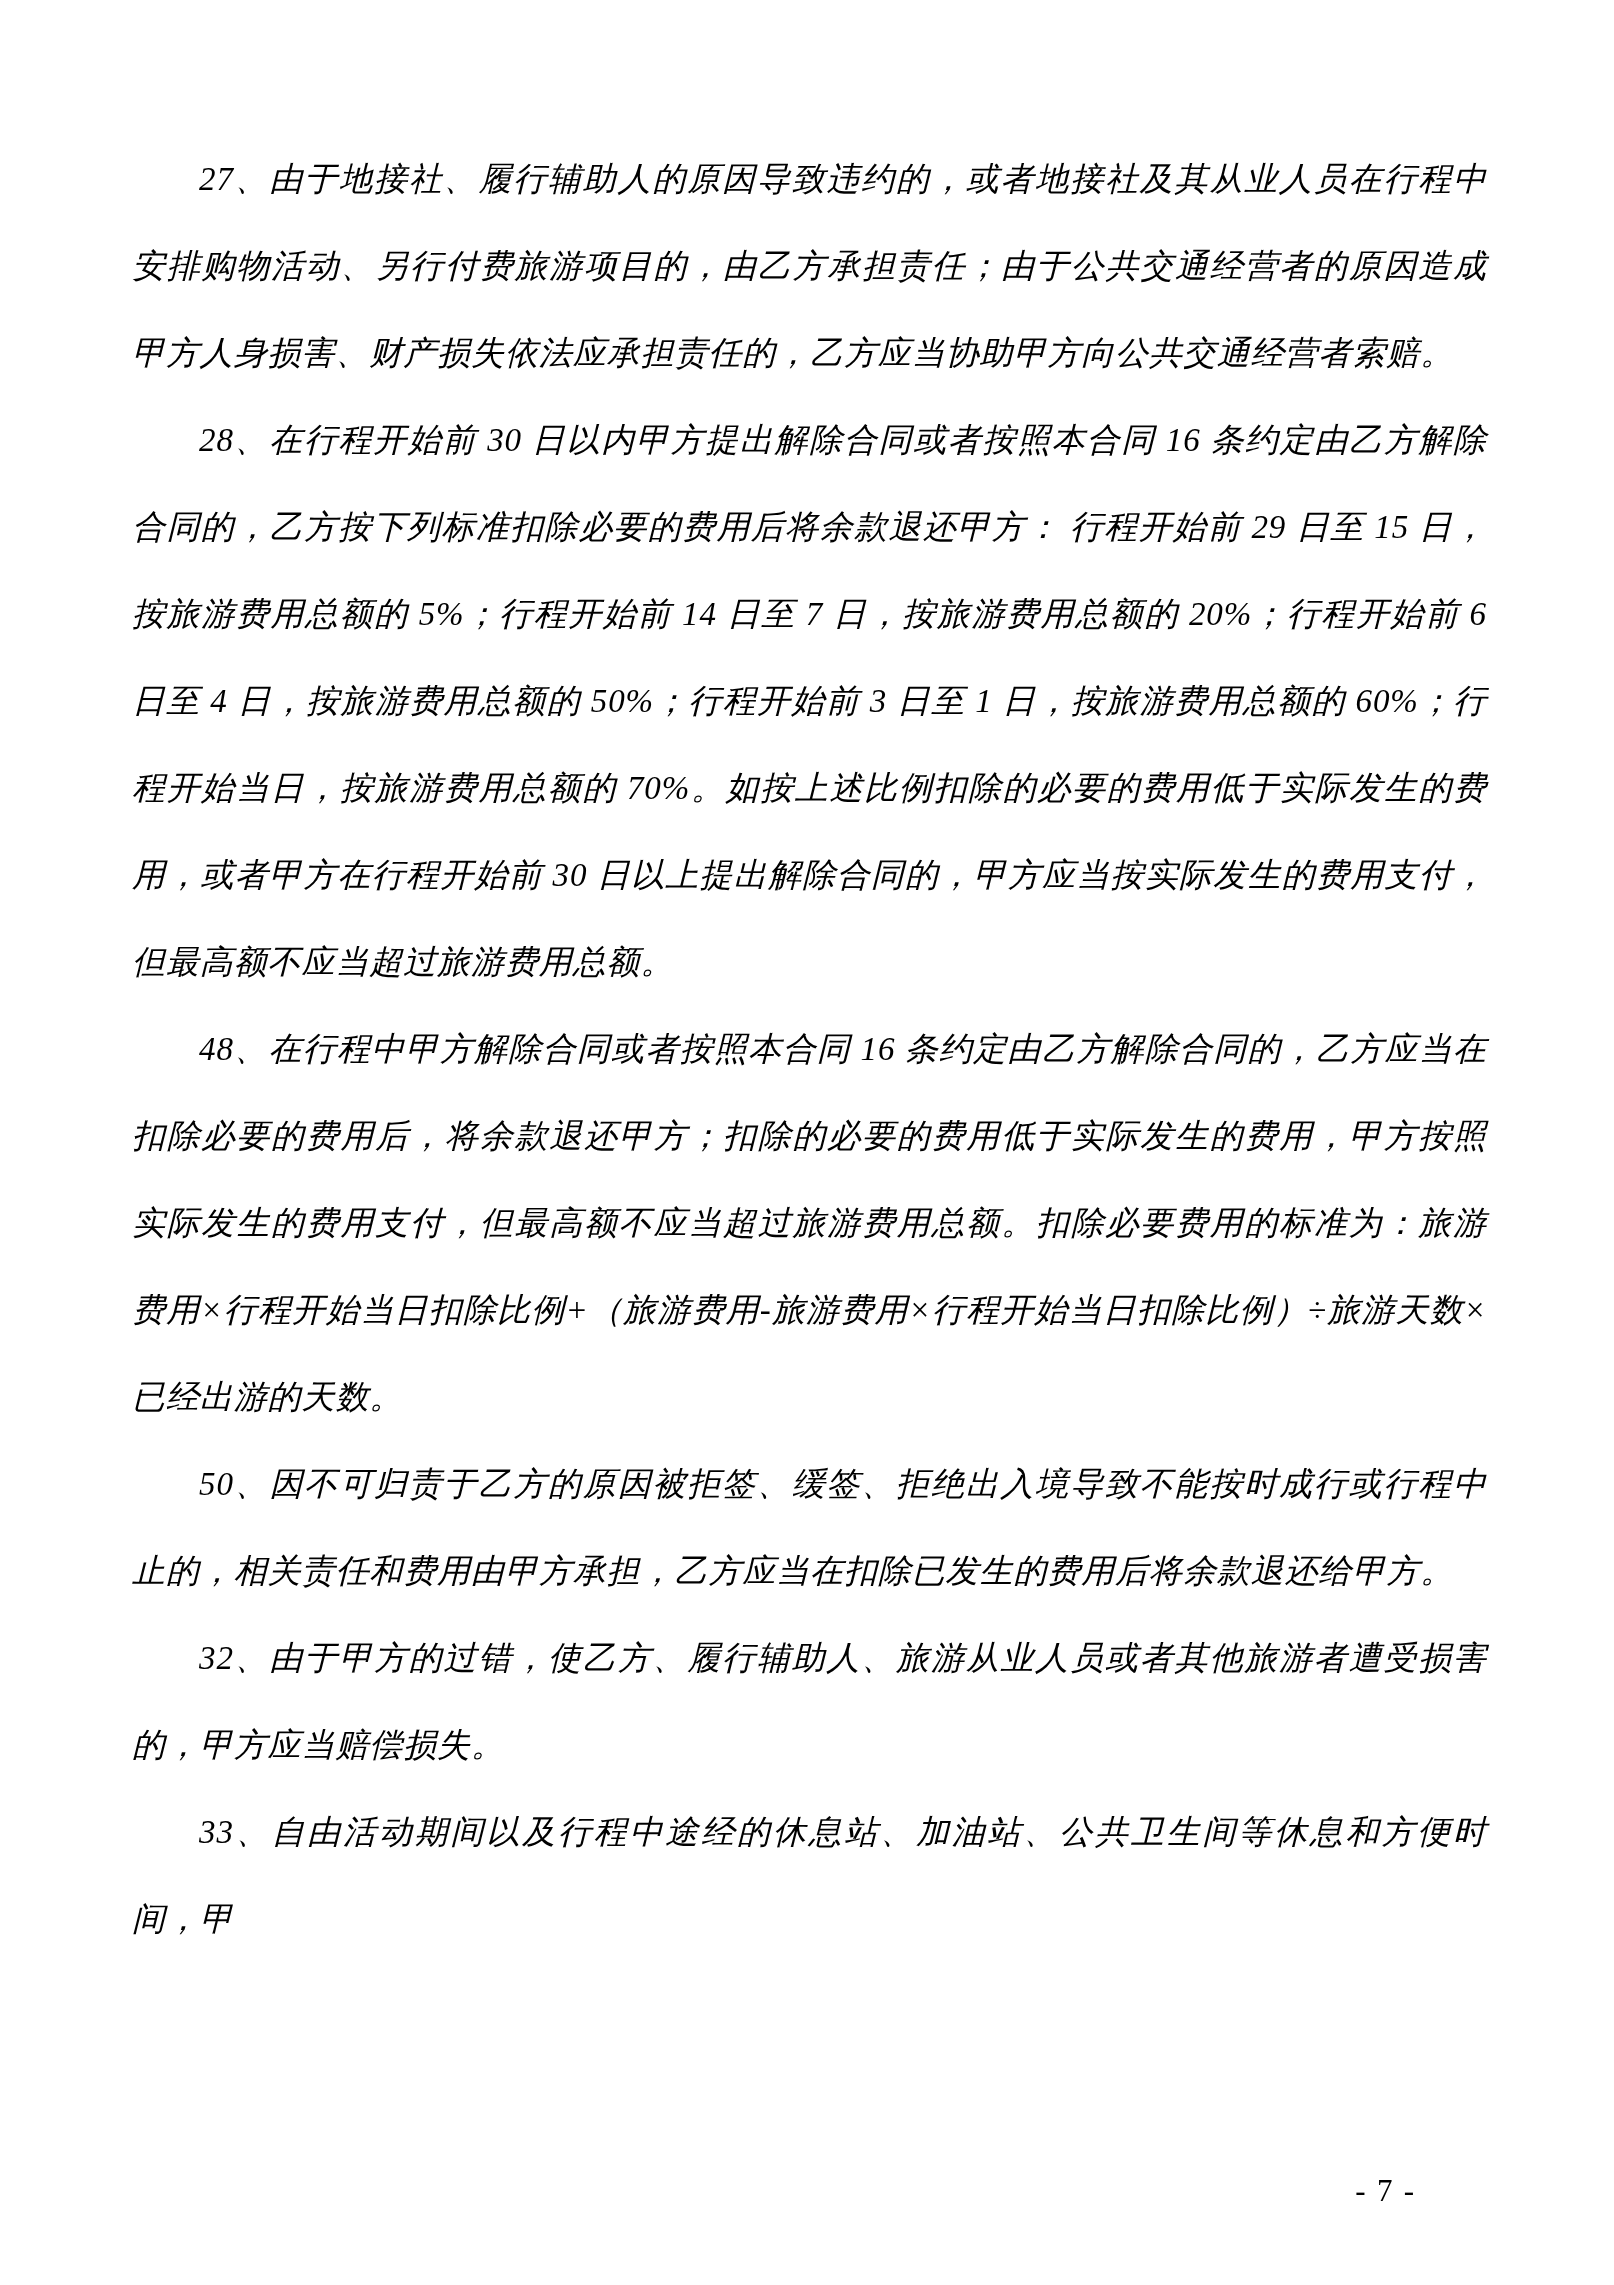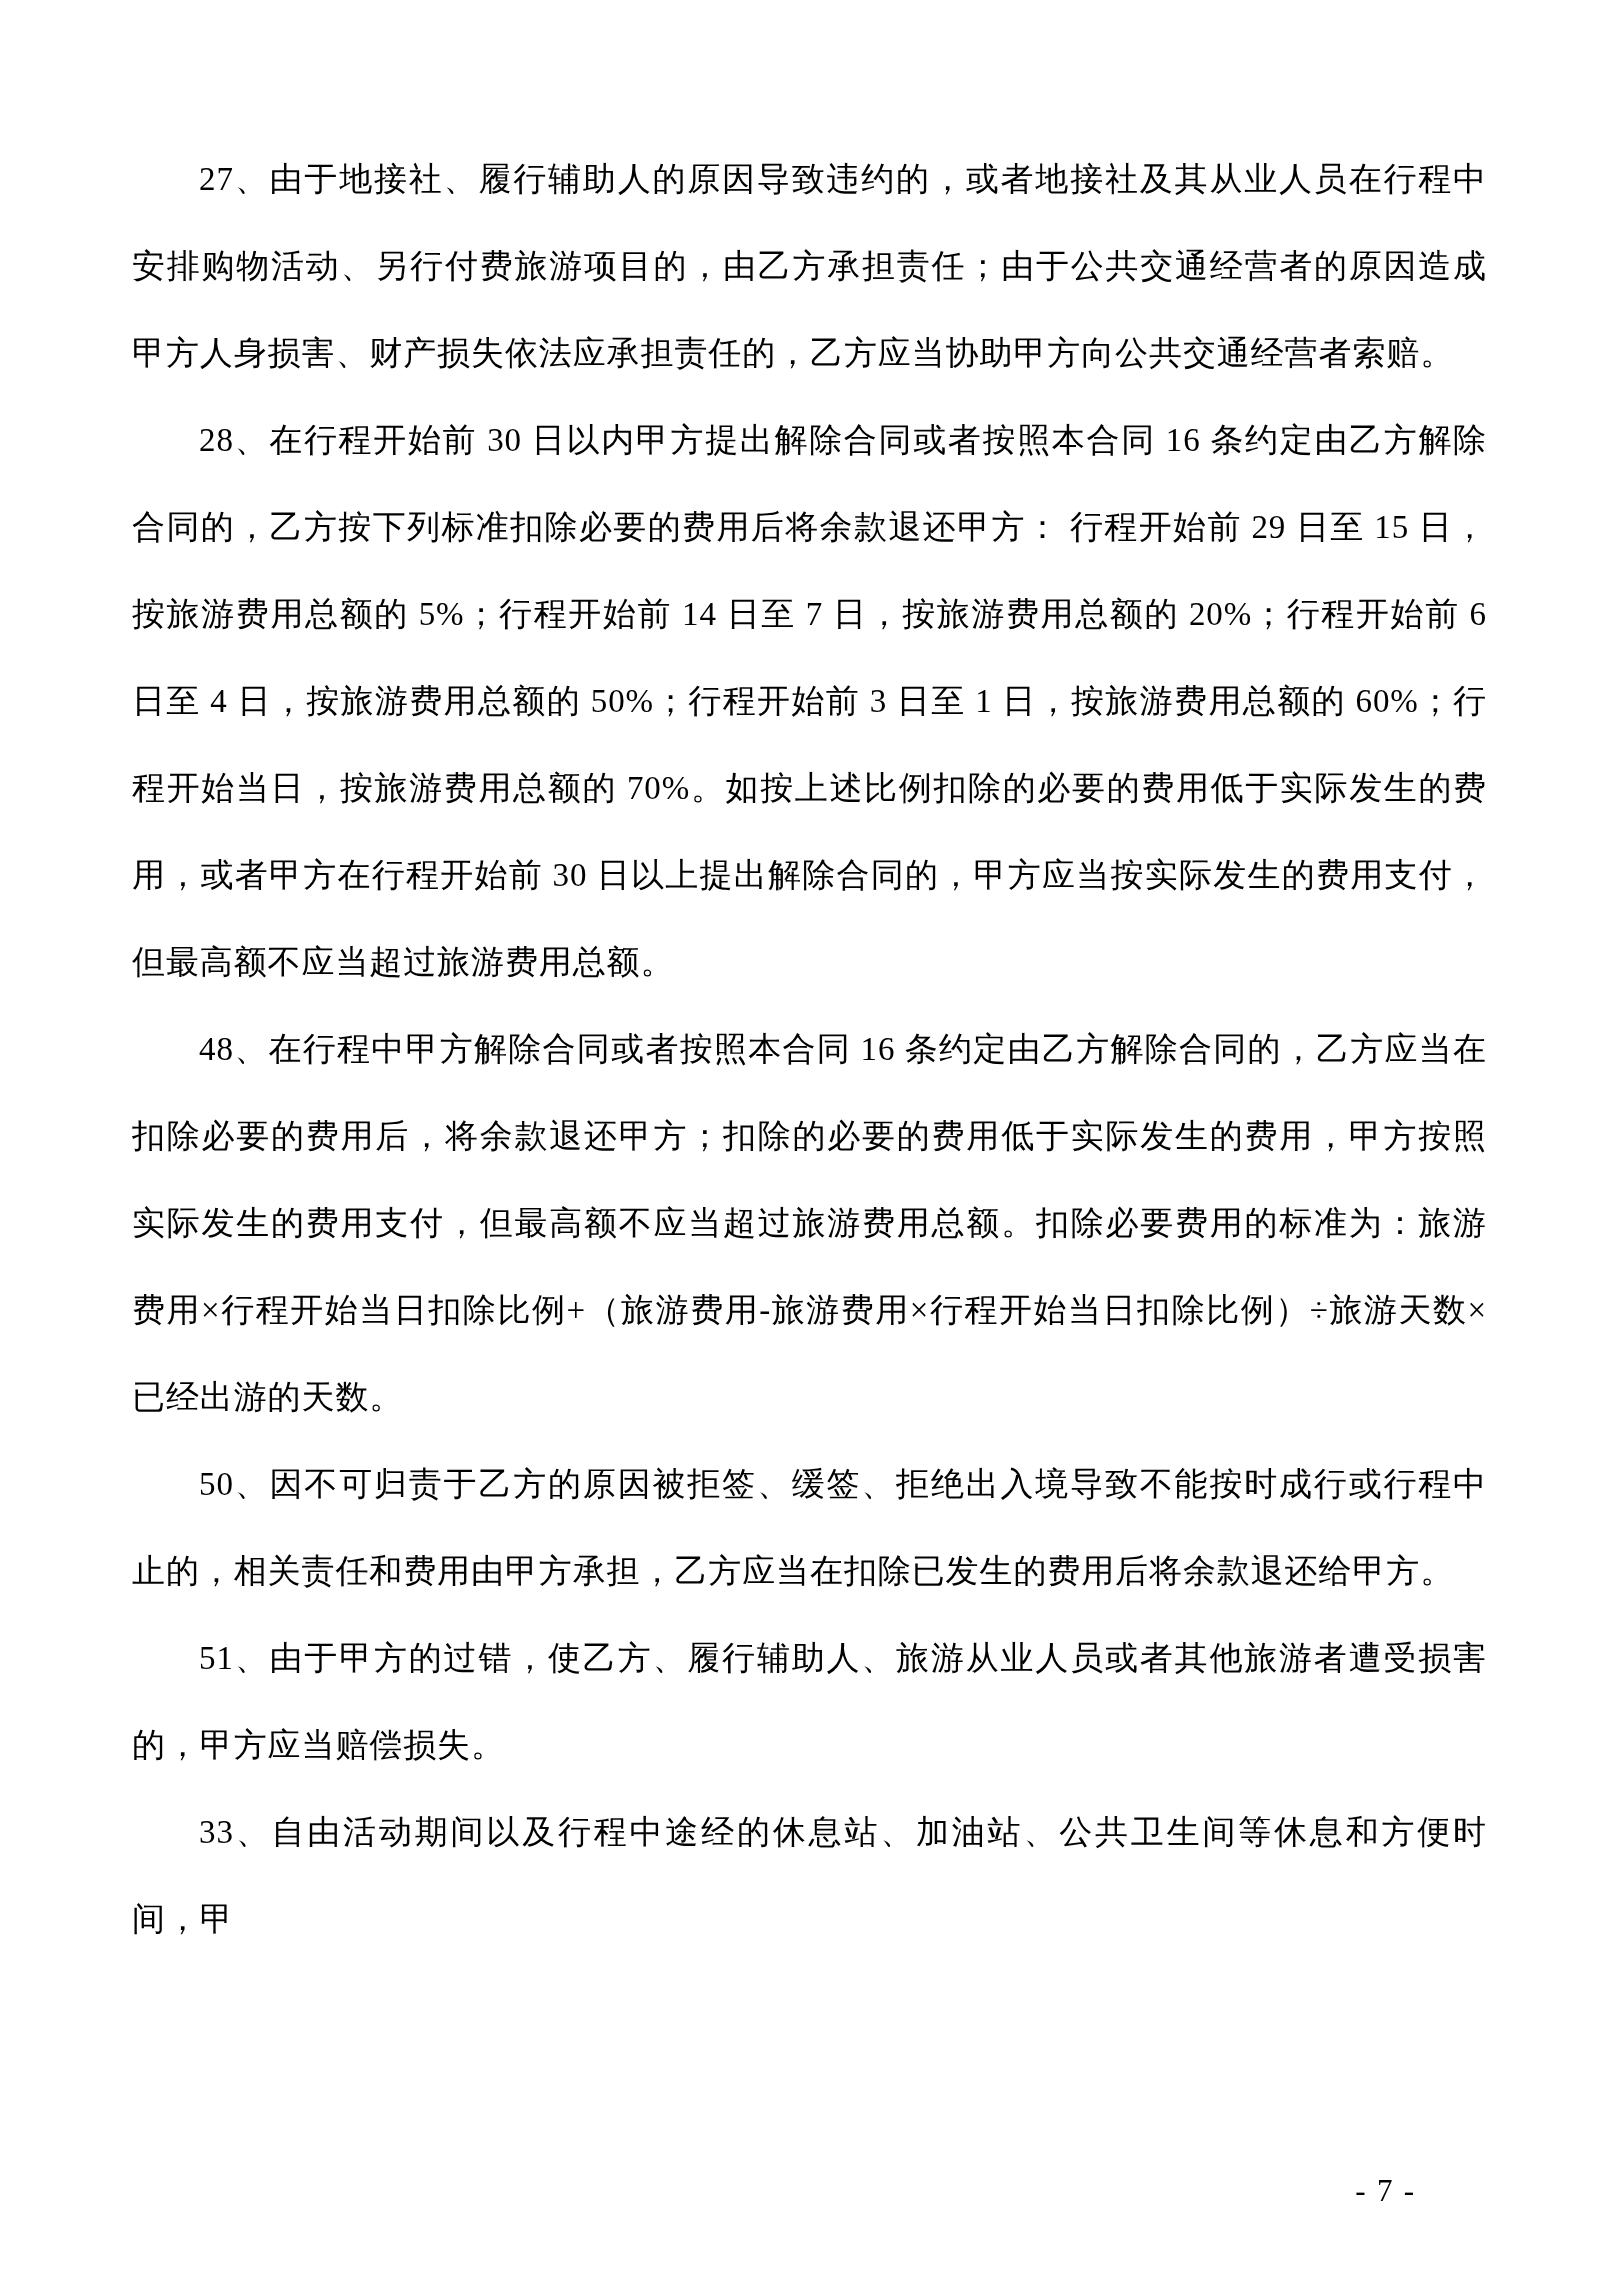--- a/index.html
+++ b/index.html
@@ -23,37 +23,38 @@
       width: 1355px;
     }
     .para {
       margin: 0;
       font-size: 33px;
       line-height: 87px;
       text-align: justify;
       text-indent: 67px;
       letter-spacing: 0.9px;
       word-break: break-all;
+      font-style: italic;
     }
     .footer {
       position: absolute;
       right: 199px;
       bottom: 76px;
       font-size: 31px;
       letter-spacing: 1.8px;
       color: #000000;
     }
   </style>
 </head>
 <body>
 
 <div class="page">
   <div class="content">
     <p class="para">27、由于地接社、履行辅助人的原因导致违约的，或者地接社及其从业人员在行程中安排购物活动、另行付费旅游项目的，由乙方承担责任；由于公共交通经营者的原因造成甲方人身损害、财产损失依法应承担责任的，乙方应当协助甲方向公共交通经营者索赔。</p>
     <p class="para">28、在行程开始前 30 日以内甲方提出解除合同或者按照本合同 16 条约定由乙方解除合同的，乙方按下列标准扣除必要的费用后将余款退还甲方：  行程开始前 29 日至 15 日，按旅游费用总额的 5%；行程开始前 14 日至 7 日，按旅游费用总额的 20%；行程开始前 6 日至 4 日，按旅游费用总额的 50%；行程开始前 3 日至 1 日，按旅游费用总额的 60%；行程开始当日，按旅游费用总额的 70%。如按上述比例扣除的必要的费用低于实际发生的费用，或者甲方在行程开始前 30 日以上提出解除合同的，甲方应当按实际发生的费用支付，但最高额不应当超过旅游费用总额。</p>
     <p class="para">48、在行程中甲方解除合同或者按照本合同 16 条约定由乙方解除合同的，乙方应当在扣除必要的费用后，将余款退还甲方；扣除的必要的费用低于实际发生的费用，甲方按照实际发生的费用支付，但最高额不应当超过旅游费用总额。扣除必要费用的标准为：旅游费用×行程开始当日扣除比例+（旅游费用-旅游费用×行程开始当日扣除比例）÷旅游天数×已经出游的天数。</p>
     <p class="para">50、因不可归责于乙方的原因被拒签、缓签、拒绝出入境导致不能按时成行或行程中止的，相关责任和费用由甲方承担，乙方应当在扣除已发生的费用后将余款退还给甲方。</p>
-    <p class="para">51、由于甲方的过错，使乙方、履行辅助人、旅游从业人员或者其他旅游者遭受损害的，甲方应当赔偿损失。</p>
+    <p class="para">32、由于甲方的过错，使乙方、履行辅助人、旅游从业人员或者其他旅游者遭受损害的，甲方应当赔偿损失。</p>
     <p class="para">33、自由活动期间以及行程中途经的休息站、加油站、公共卫生间等休息和方便时间，甲</p>
   </div>
   <div class="footer">- 7 -</div>
 </div>
 
 
 </body></html>

